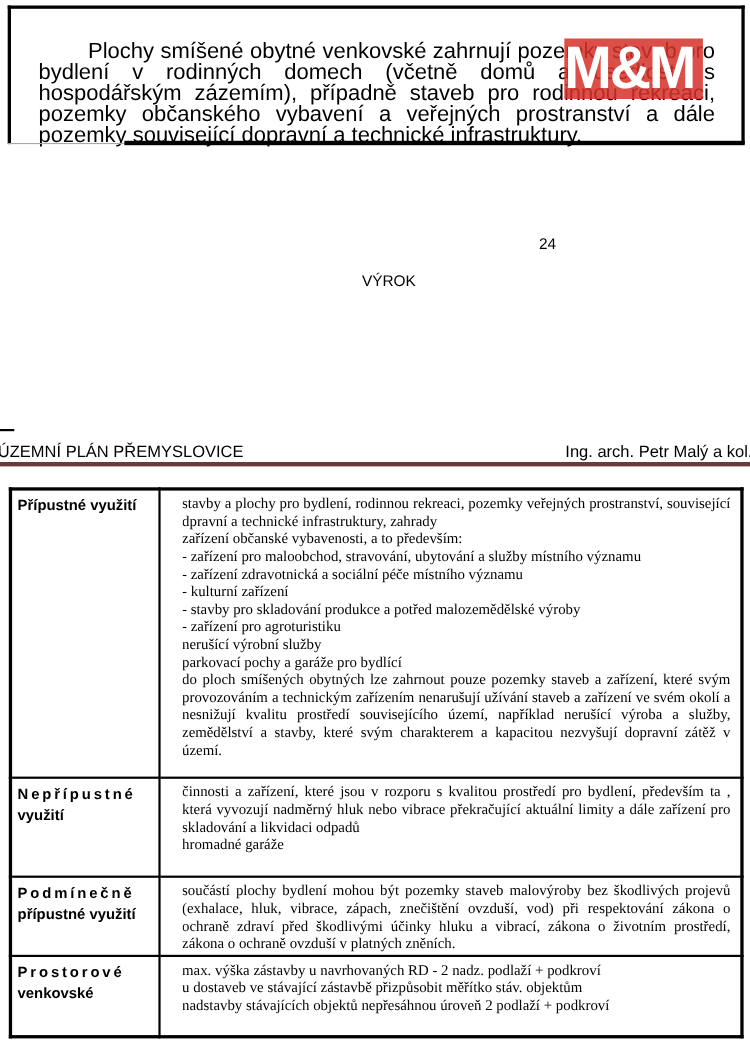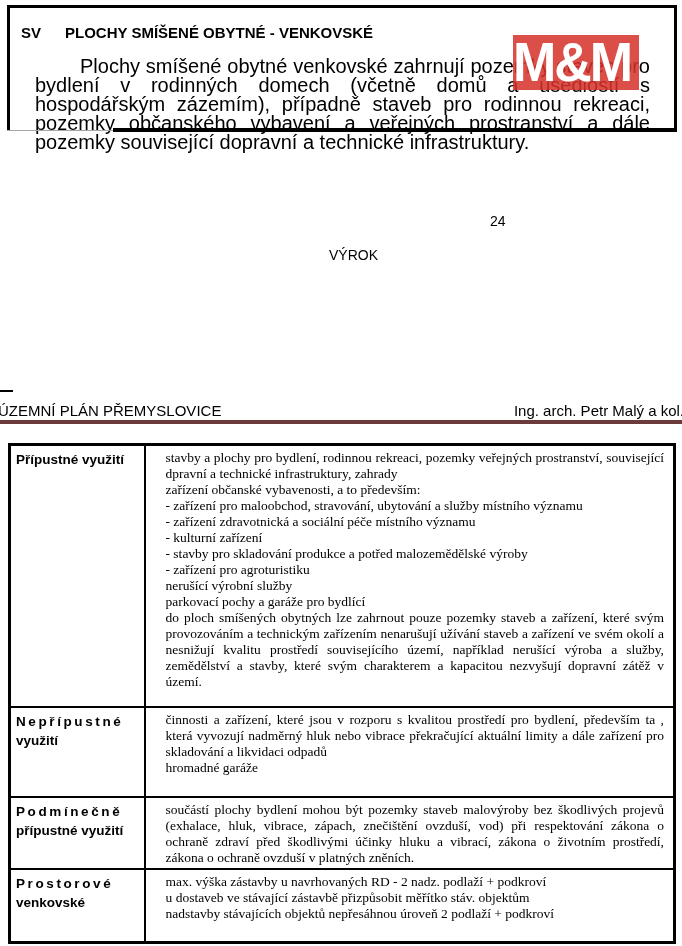--- a/index.html
+++ b/index.html
@@ -50,23 +50,20 @@
   .pj{text-align:justify;}
   .li{padding-left:8px;text-indent:-8px;}
   .ln{}
 </style>
 </head>
 <body>
 
 <div class="page">
 
   <div class="top-box">
-    <div class="box-heading">
-      <span class="code">SV</span><span>PLOCHY SMÍŠENÉ OBYTNÉ - VENKOVSKÉ</span>
-    </div>
     <p class="box-paragraph">Plochy smíšené obytné venkovské zahrnují pozemky staveb pro bydlení v rodinných domech (včetně domů a usedlostí s hospodářským zázemím), případně staveb pro rodinnou rekreaci, pozemky občanského vybavení a veřejných prostranství a dále pozemky související dopravní a technické infrastruktury.</p>
     <div class="box-bottom-thin"></div>
     <div class="box-bottom-thick"></div>
   </div>
 
   <div class="logo">
     <div class="logo-red">
       <span>M&amp;M</span>
     </div>
   </div>

